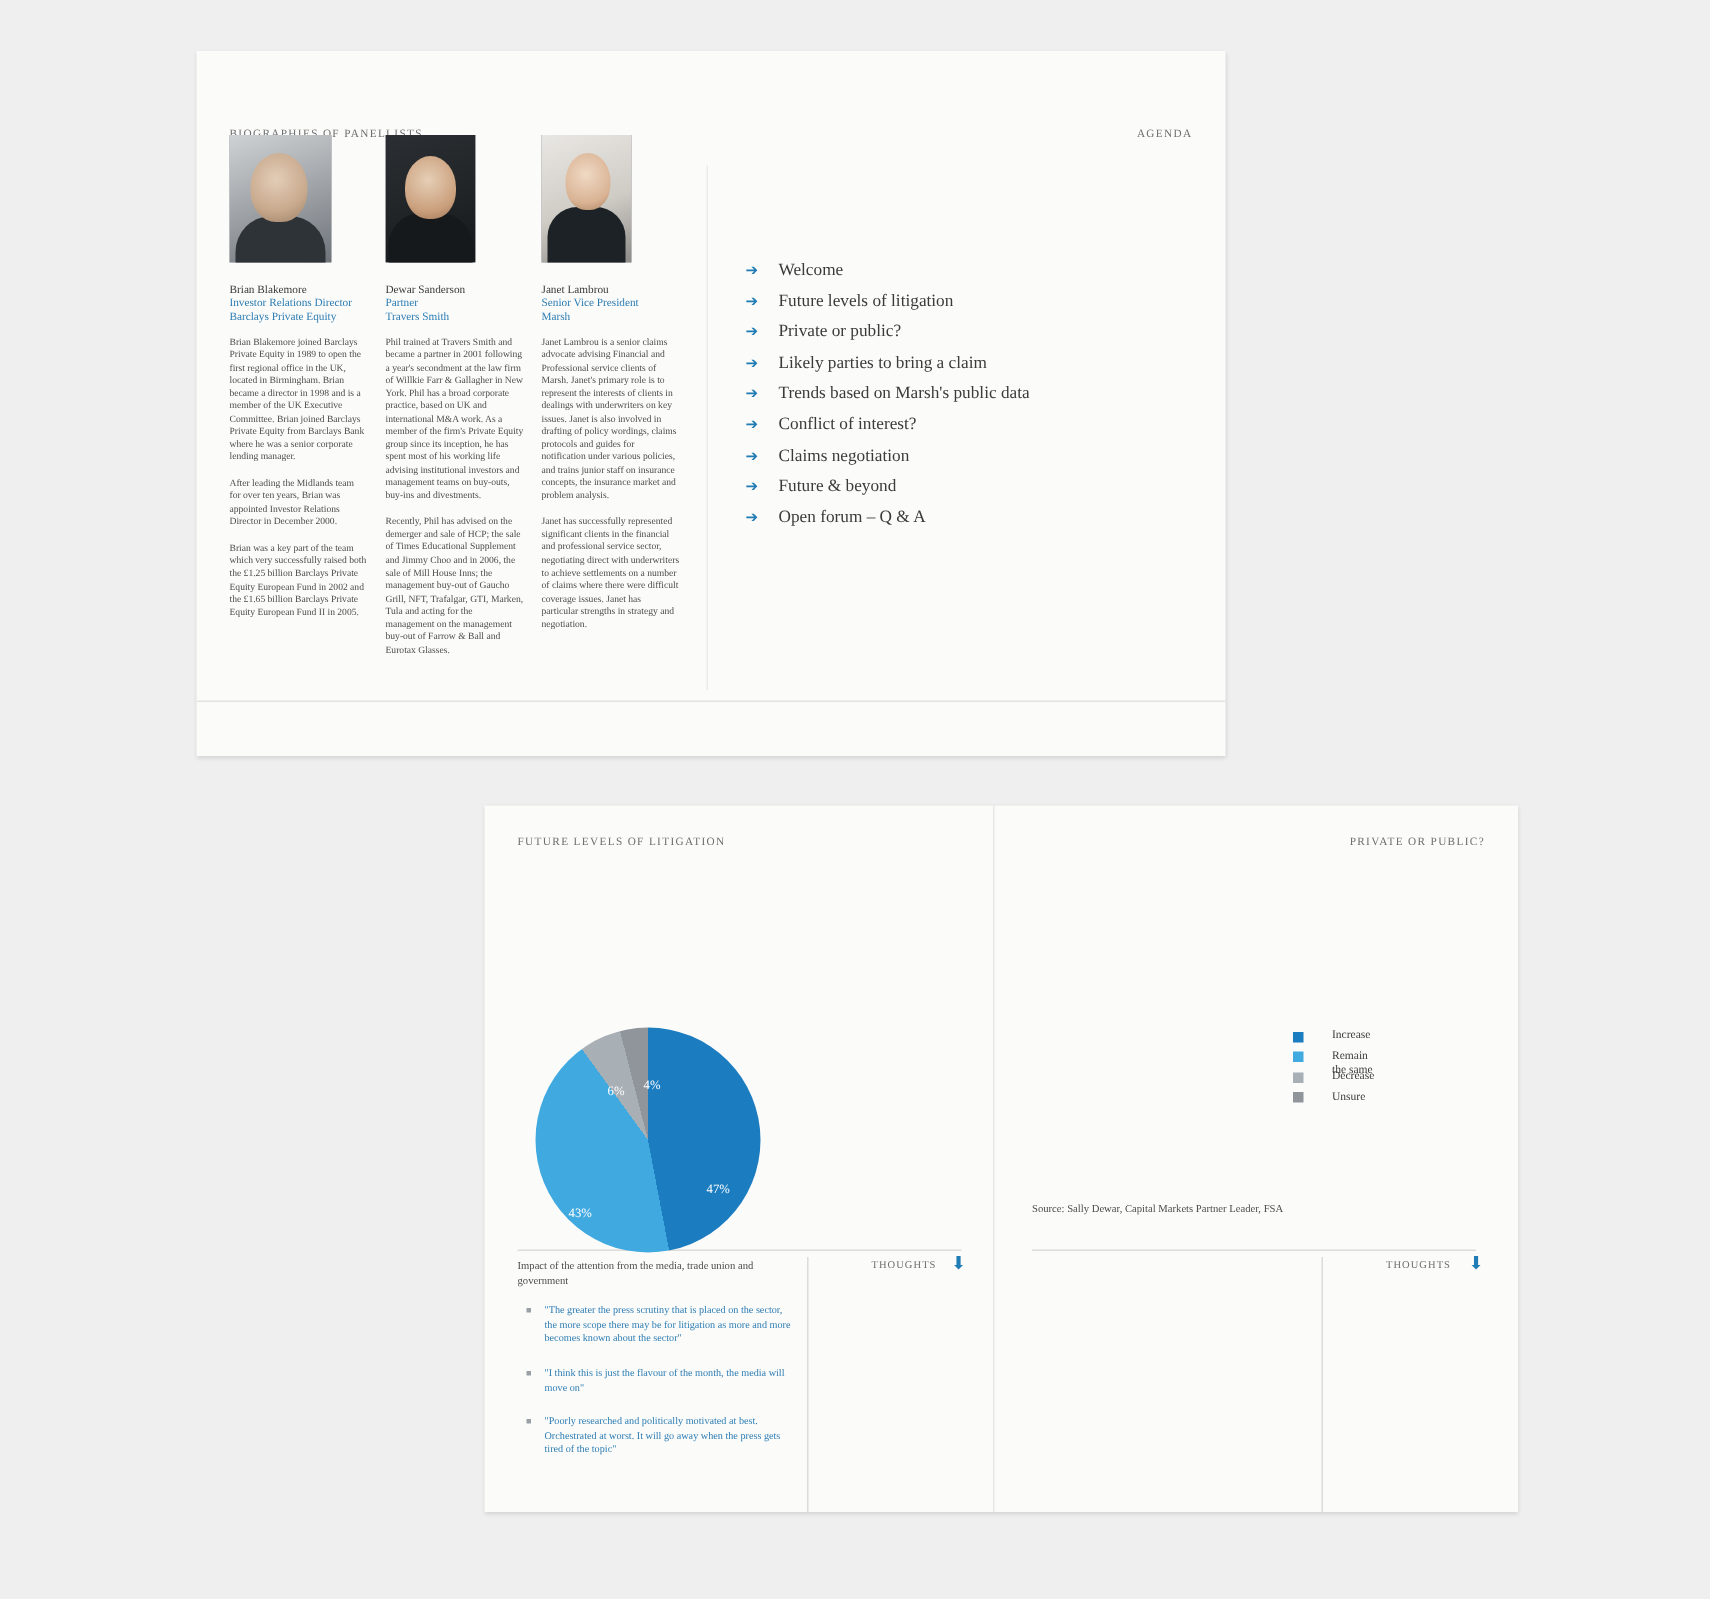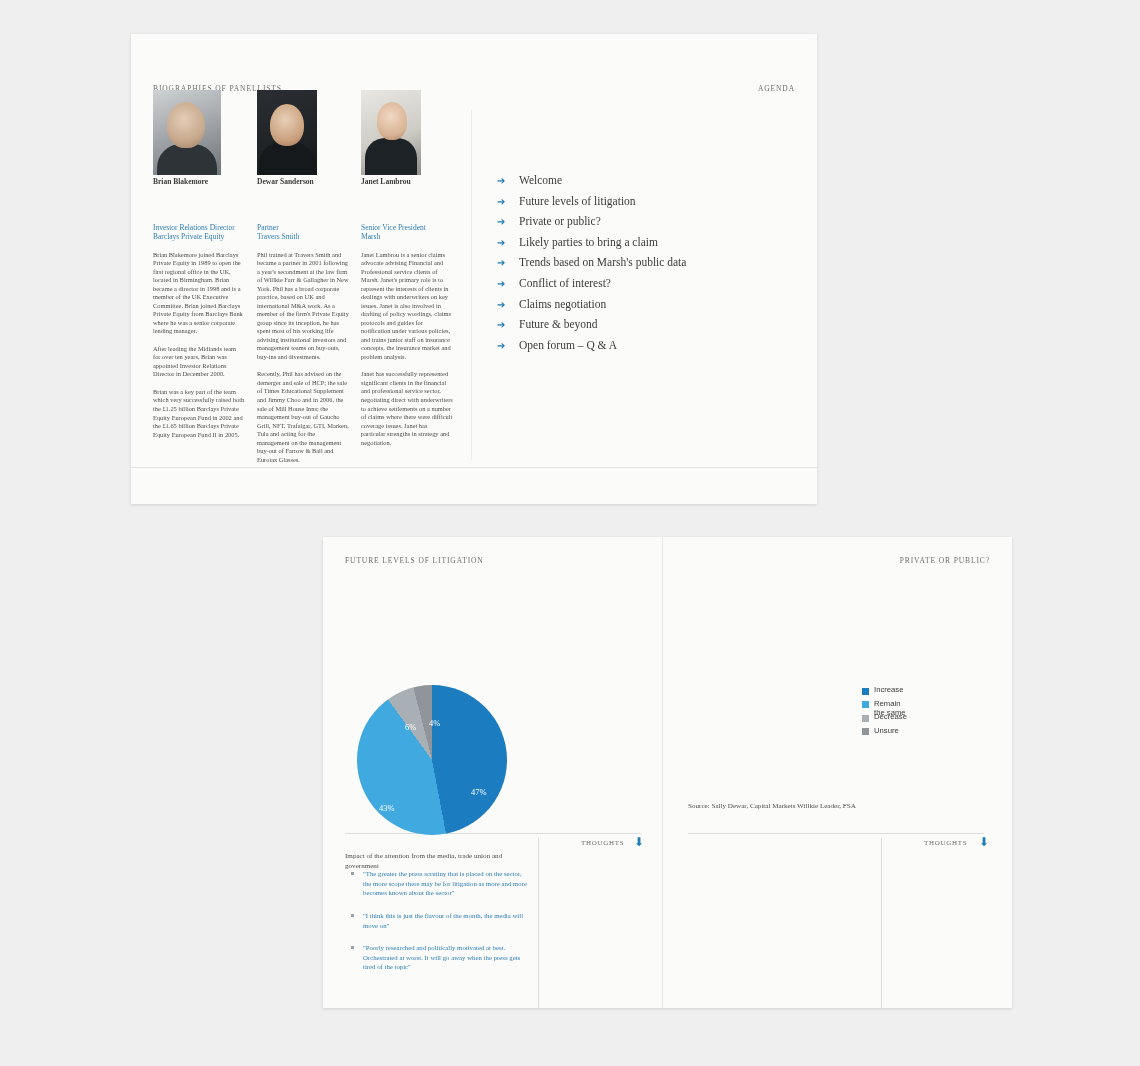--- a/index.html
+++ b/index.html
@@ -81,32 +81,31 @@
     height: 85px;
     background: #8d9096;
     overflow: hidden;
     position: relative;
   }
   .bio.b1 .bio-photo { width: 68px; }
   .bio.b2 .bio-photo { width: 60px; }
   .bio.b3 .bio-photo { width: 60px; }
 
   .bio-name {
-    margin-top: 2px;
-    font-size: 7.5px;
-    font-weight: bold;
+    margin-top: 13px;
+    font-size: 7.5px;
+    font-weight: normal;
     color: #3b3b3b;
     font-family: "Liberation Serif", serif;
   }
   .bio-role {
     font-size: 7.5px;
     color: #2d7db3;
     font-family: "Liberation Serif", serif;
     line-height: 1.25;
-    margin-top: 37px;
   }
   .bio-firm {
     font-size: 7.5px;
     color: #2d7db3;
     font-family: "Liberation Serif", serif;
     line-height: 1.25;
   }
   .bio-para {
     margin-top: 9px;
     font-size: 6.4px;
@@ -263,43 +262,42 @@
   .pl-4  { left: 72px; top: 33px; color:#ffffff; }
 
   .legend {
     position: absolute;
     left: 505px;
     top: 0;
   }
   .legend-row {
     position: relative;
     height: 13.6px;
-    padding-left: 12px;
+    padding-left: 26px;
     font-size: 7.7px;
     color: #3b3b3b;
-    font-family: Liberation Sans, sans-serif;
+    font-family: Liberation Serif, serif;
   }
   .legend-swatch {
     position: absolute;
     left: 0;
     top: 2.5px;
     width: 7px;
     height: 7px;
   }
 
   .sub-note {
     position: absolute;
     left: 22px;
     top: 303px;
     width: 180px;
     font-size: 7.1px;
     line-height: 1.4;
     color: #4c4c4c;
     font-family: "Liberation Serif", serif;
-    margin-top: 12px;
   }
   .thoughts-left {
     position: absolute;
     left: 258px;
     top: 302px;
     font-size: 7px;
     letter-spacing: 0.7px;
     color: #6d6e6f;
     font-family: "Liberation Serif", serif;
   }
@@ -574,14 +572,14 @@
     <div class="quote-row">
       <span class="quote-bullet"></span>
       <span>"I think this is just the flavour of the month, the media will move on"</span>
     </div>
     <div class="quote-row">
       <span class="quote-bullet"></span>
       <span>"Poorly researched and politically motivated at best. Orchestrated at worst. It will go away when the press gets tired of the topic"</span>
     </div>
   </div>
 
-  <div class="r-source">Source: Sally Dewar, Capital Markets Willkie Leader, FSA</div>
+  <div class="r-source">Source: Sally Dewar, Capital Markets Partner Leader, FSA</div>
 </div>
 
 </body></html>

